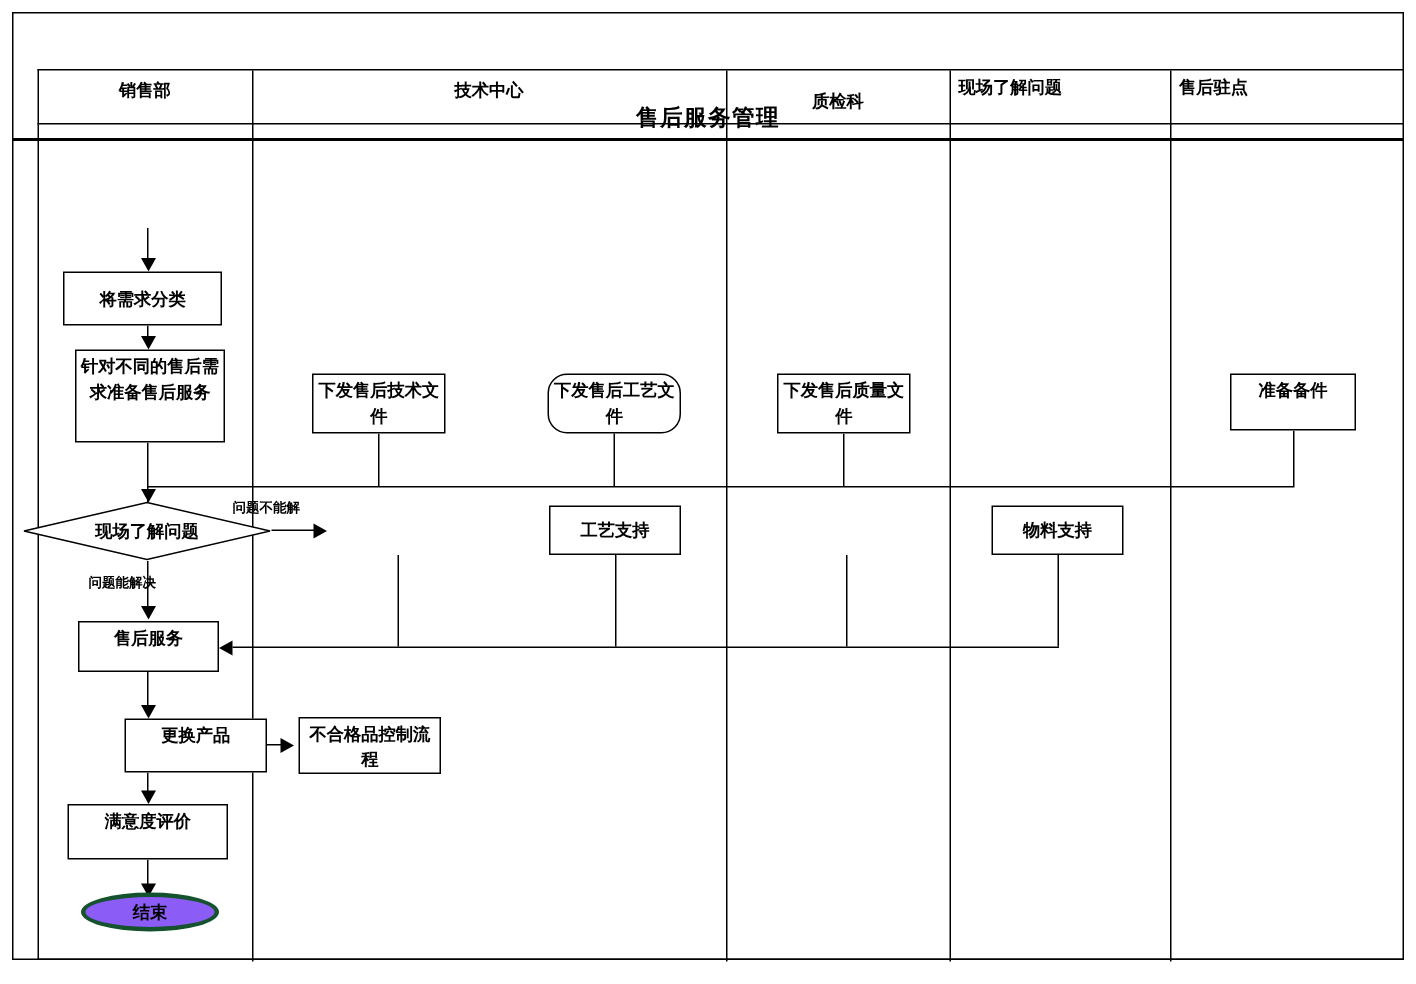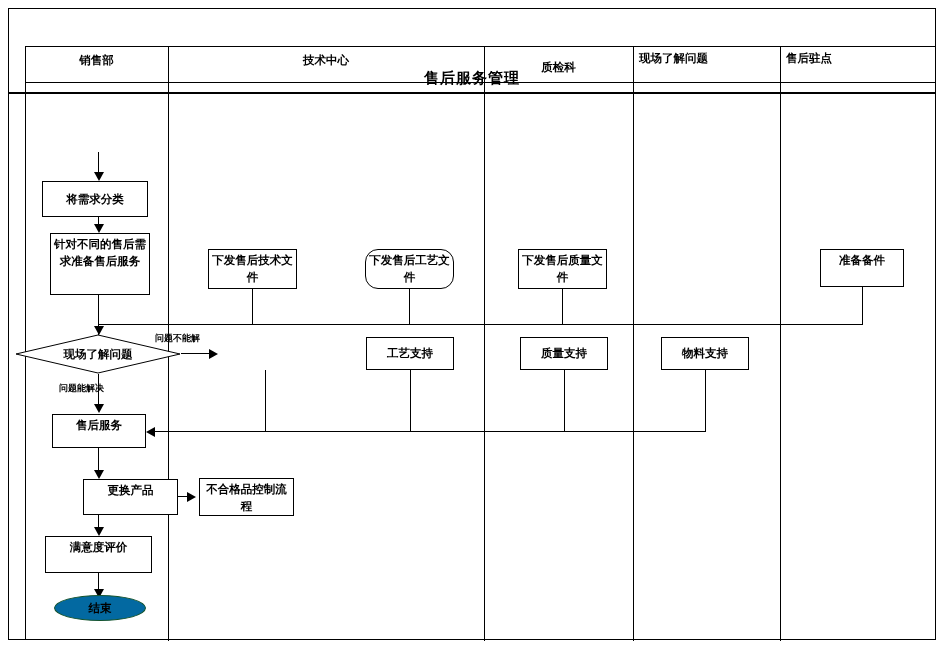--- a/index.html
+++ b/index.html
@@ -109,23 +109,23 @@
     display: flex;
     align-items: center;
     justify-content: center;
   }
   .node.topleft {
     display: block;
   }
   .terminator {
     position: absolute;
     box-sizing: border-box;
-    border: 1px solid #14532d;
+    border: 3px solid #14532d;
     border-radius: 50%/50%;
-    background: #0369a1;
+    background: #8b5cf6;
     display: flex;
     align-items: center;
     justify-content: center;
     font-size: 11.5px;
     font-weight: bold;
     color: #000;
     z-index: 5;
   }
   .decision {
     position: absolute;
@@ -267,21 +267,20 @@
   <div class="node topleft" style="left:820px;top:249px;width:84px;height:38px;">准备备件</div>
   <div class="conn vline" style="left:862px;top:287px;height:37px;"></div>
 
   <div class="conn hline" style="left:98px;top:324px;width:765px;"></div>
 
   <div class="conn vline" style="left:265px;top:370px;height:61px;"></div>
 
   <div class="node ctr" style="left:366px;top:337px;width:88px;height:33px;">工艺支持</div>
   <div class="conn vline" style="left:410px;top:370px;height:61px;"></div>
 
-  <div class="node ctr" style="left:520px;top:337px;width:88px;height:33px;">质量支持</div>
   <div class="conn vline" style="left:564px;top:370px;height:61px;"></div>
 
   <div class="node ctr" style="left:661px;top:337px;width:88px;height:33px;">物料支持</div>
   <div class="conn vline" style="left:705px;top:370px;height:61px;"></div>
 
   <div class="conn hline" style="left:155px;top:431px;width:551px;"></div>
   <div class="arrow-l" style="left:146px;top:427px;"></div>
 
 </div>
 

